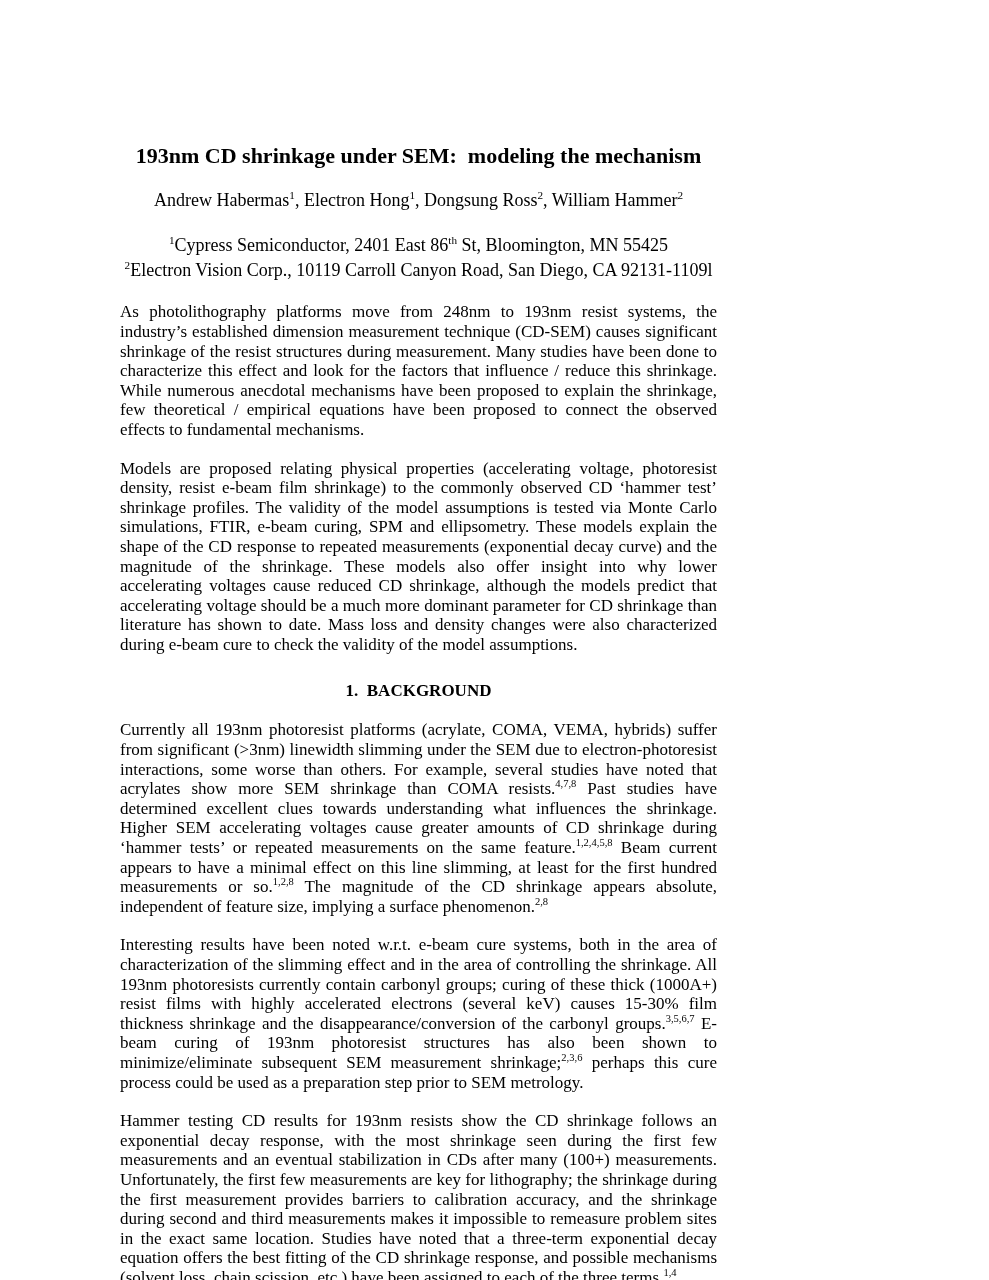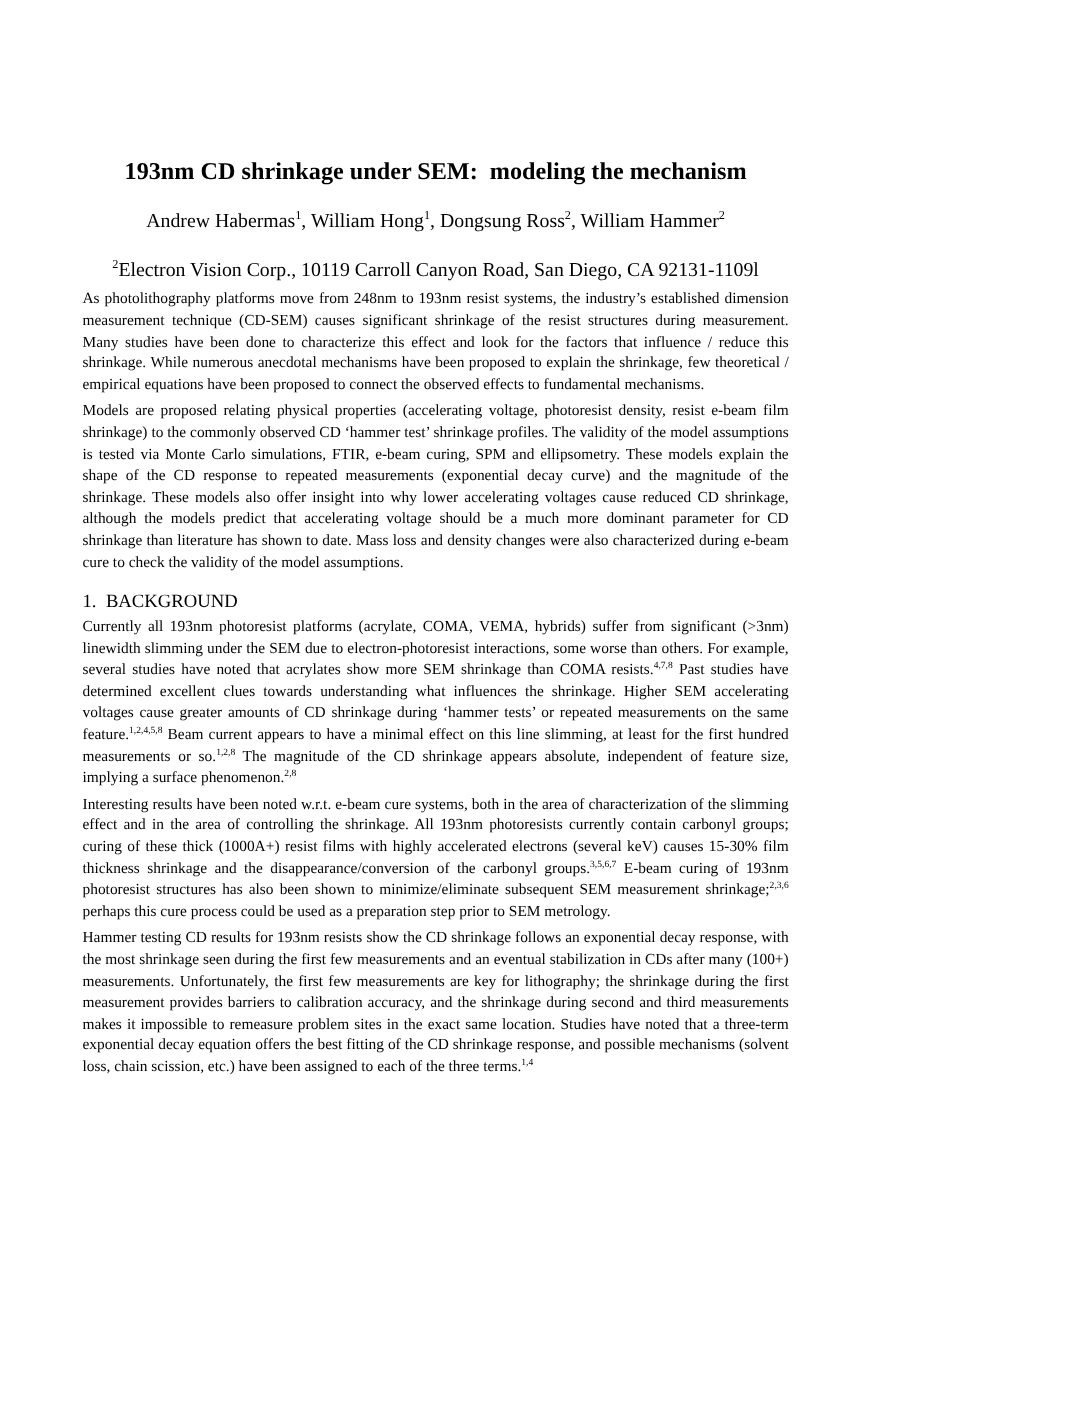--- a/index.html
+++ b/index.html
@@ -7,21 +7,21 @@
   body {
     width: 989px;
     height: 1280px;
     font-family: "Liberation Serif", serif;
     color: #000000;
     overflow: hidden;
   }
   .page {
     width: 817px;
     height: 1280px;
-    padding: 143px 100px 0 75px;
+    padding: 143px 100px 0 120px;
   }
   .title {
     text-align: center;
     font-weight: bold;
     font-size: 22px;
     line-height: 1.2;
     white-space: pre-wrap;
   }
   .byline {
     text-align: center;
@@ -36,54 +36,55 @@
     font-size: 18px;
     line-height: 25px;
   }
   .abstract-heading {
     text-align: center;
     font-weight: bold;
     font-size: 16.5px;
     margin-top: 44px;
   }
   p.body {
-    font-size: 14px;
+    font-size: 17px;
     line-height: 19.6px;
     text-align: justify;
-    margin-top: 4px;
+    margin-top: 19px;
   }
   sup {
     font-size: 0.62em;
     vertical-align: super;
     line-height: 0;
   }
   .keywords {
     font-size: 15.5px;
     line-height: 19.6px;
     margin-top: 19px;
     white-space: pre-wrap;
   }
   .section-heading {
-    text-align: left;
-    font-weight: normal;
+    text-align: center;
+    font-weight: bold;
     font-size: 17px;
-    margin-top: 16px;
+    margin-top: 27px;
     white-space: pre-wrap;
   }
 </style>
 </head>
 <body>
 
 <div class="page">
 
   <h1 class="title">193nm CD shrinkage under SEM:  modeling the mechanism</h1>
 
-  <div class="byline"><span>Andrew Habermas</span><sup>1</sup><span>, William Hong</span><sup>1</sup><span>, Dongsung Ross</span><sup>2</sup><span>, William Hammer</span><sup>2</sup></div>
+  <div class="byline"><span>Andrew Habermas</span><sup>1</sup><span>, Electron Hong</span><sup>1</sup><span>, Dongsung Ross</span><sup>2</sup><span>, William Hammer</span><sup>2</sup></div>
 
   <div class="affil-block">
+    <div class="affil"><sup>1</sup><span>Cypress Semiconductor, 2401 East 86</span><sup>th</sup><span> St, Bloomington, MN 55425</span></div>
     <div class="affil"><sup>2</sup><span>Electron Vision Corp., 10119 Carroll Canyon Road, San Diego, CA 92131-1109l</span></div>
   </div>
 
 
   <p class="body">As photolithography platforms move from 248nm to 193nm resist systems, the industry’s established dimension measurement technique (CD-SEM) causes significant shrinkage of the resist structures during measurement.  Many studies have been done to characterize this effect and look for the factors that influence / reduce this shrinkage.  While numerous anecdotal mechanisms have been proposed to explain the shrinkage, few theoretical / empirical equations have been proposed to connect the observed effects to fundamental mechanisms.</p>
 
   <p class="body">Models are proposed relating physical properties (accelerating voltage, photoresist density, resist e-beam film shrinkage) to the commonly observed CD ‘hammer test’ shrinkage profiles.  The validity of the model assumptions is tested via Monte Carlo simulations, FTIR, e-beam curing, SPM and ellipsometry.  These models explain the shape of the CD response to repeated measurements (exponential decay curve) and the magnitude of the shrinkage.  These models also offer insight into why lower accelerating voltages cause reduced CD shrinkage, although the models predict that accelerating voltage should be a much more dominant parameter for CD shrinkage than literature has shown to date.  Mass loss and density changes were also characterized during e-beam cure to check the validity of the model assumptions.</p>
 
 
   <h2 class="section-heading">1.  BACKGROUND</h2>

